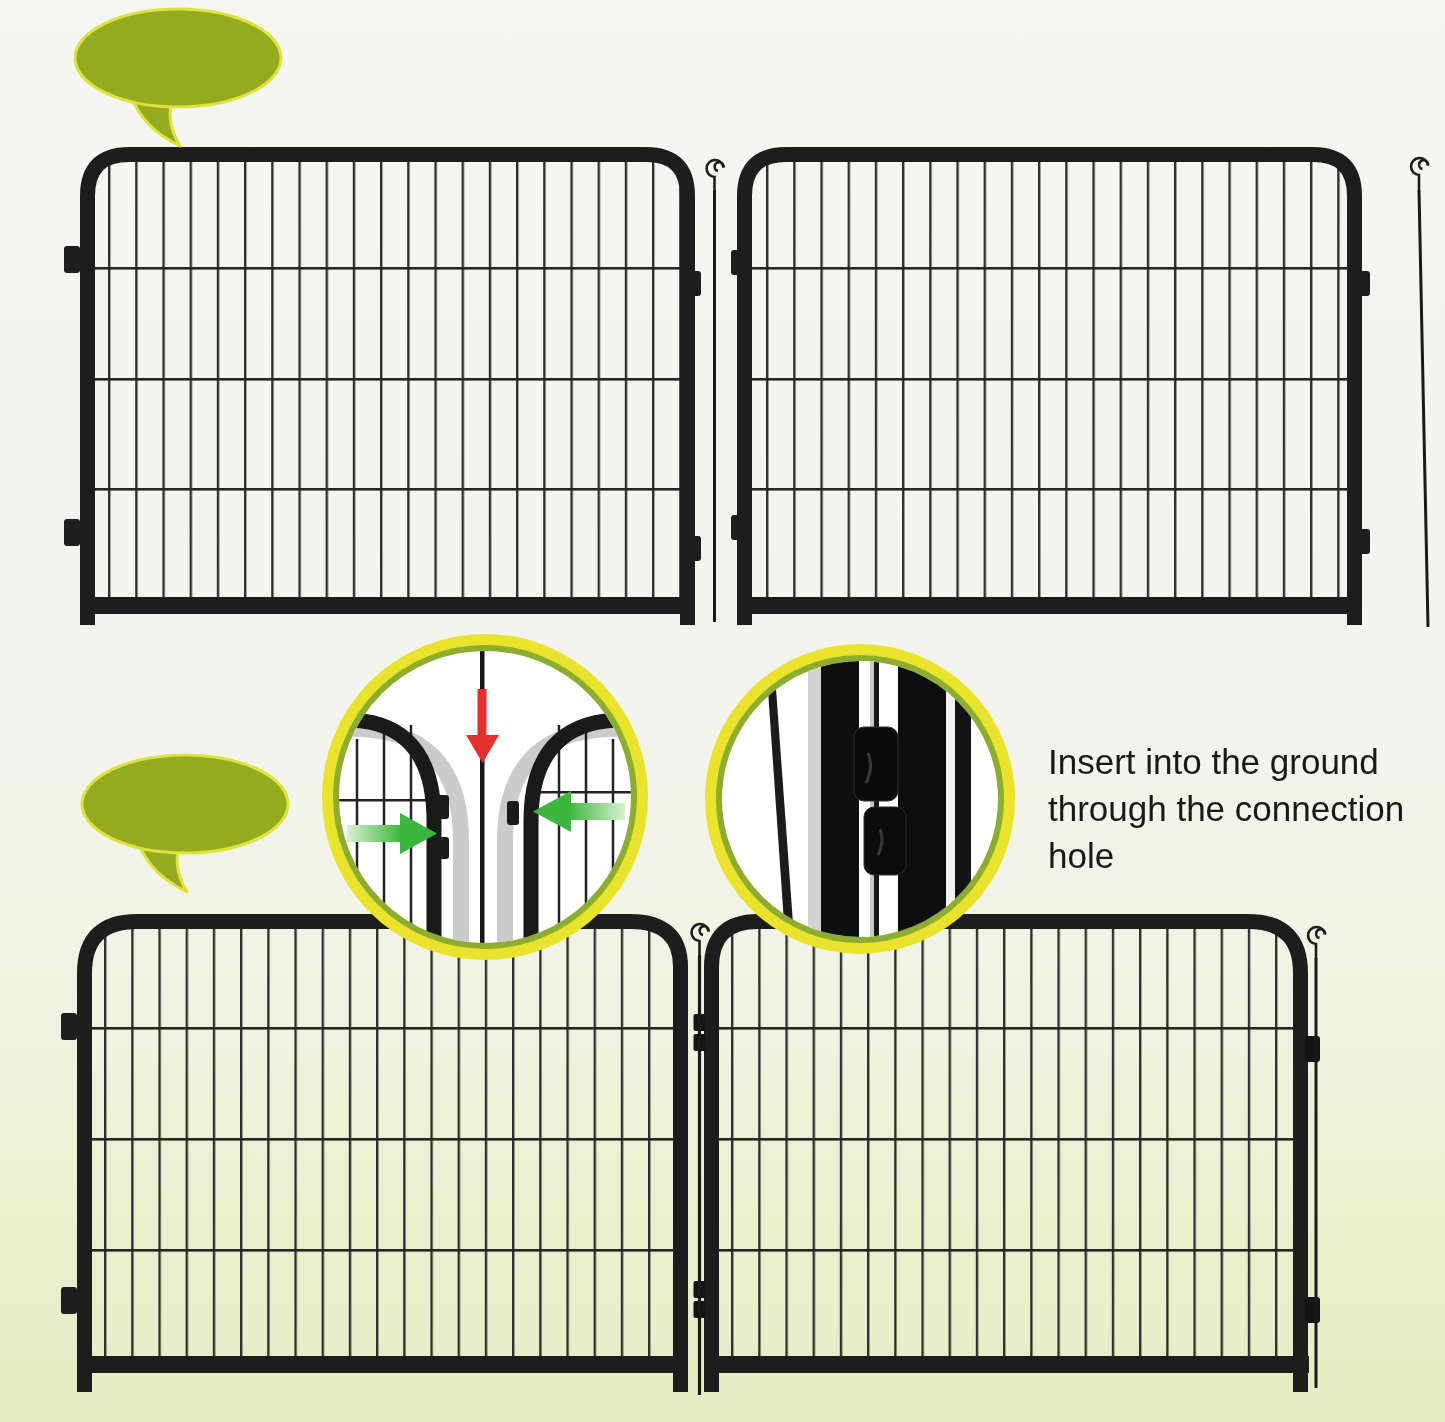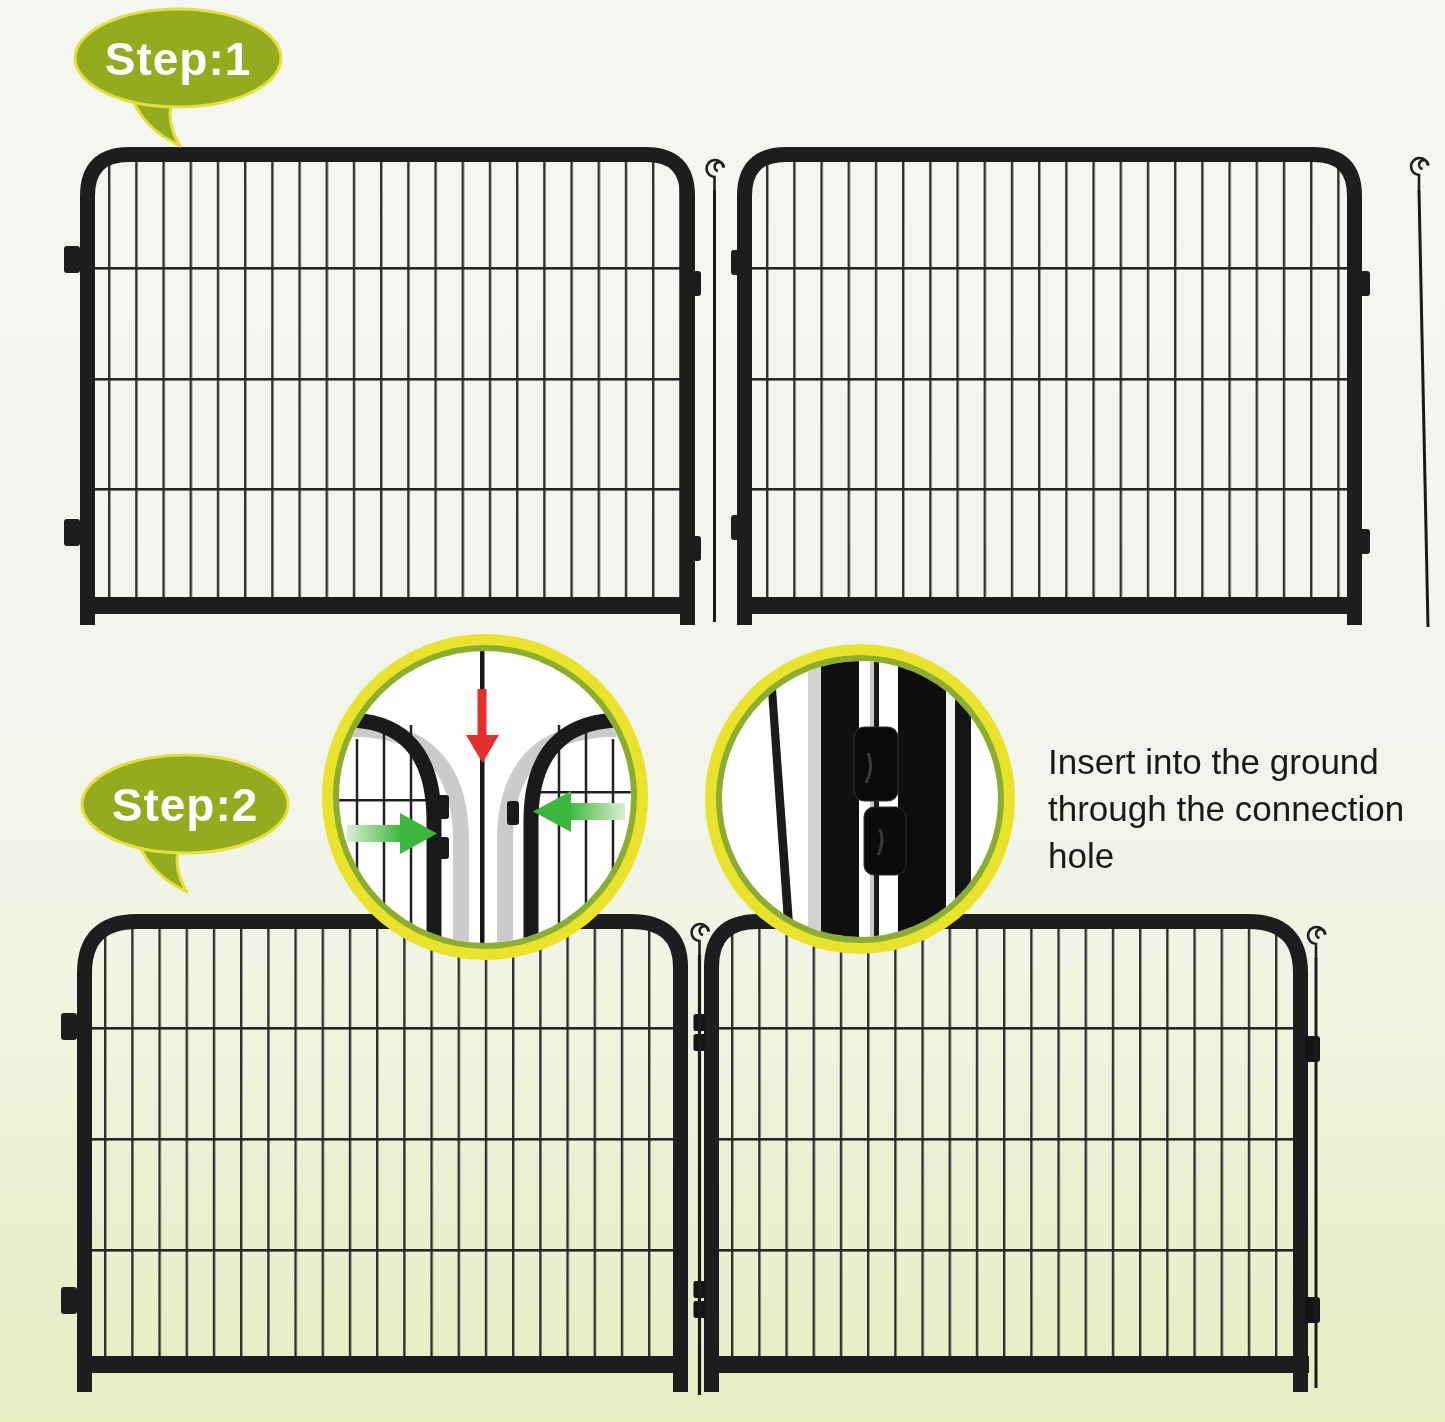--- a/index.html
+++ b/index.html
@@ -208,24 +208,22 @@
       </g>
     </svg>
   </div>
 </div>
 
 <div class="bubble" style="left:68px;top:6px;">
   <svg viewBox="0 0 220 150">
     <path d="M62 88 C72 114 88 128 112 140 C100 120 100 104 106 88 Z" fill="#94aa1f" stroke="#dfe23d" stroke-width="3" stroke-linejoin="round"></path>
     <ellipse cx="110" cy="52" rx="103" ry="49" fill="#94aa1f" stroke="#dfe23d" stroke-width="3"></ellipse>
   </svg>
-  <span class="label">Step:1</span>
 </div>
 
 <div class="bubble" style="left:75px;top:752px;">
   <svg viewBox="0 0 220 150">
     <path d="M62 88 C72 114 88 128 112 140 C100 120 100 104 106 88 Z" fill="#94aa1f" stroke="#dfe23d" stroke-width="3" stroke-linejoin="round"></path>
     <ellipse cx="110" cy="52" rx="103" ry="49" fill="#94aa1f" stroke="#dfe23d" stroke-width="3"></ellipse>
   </svg>
-  <span class="label">Step:2</span>
 </div>
 
 <div class="annotation">Insert into the ground through the connection hole</div>
 
 </body></html>

